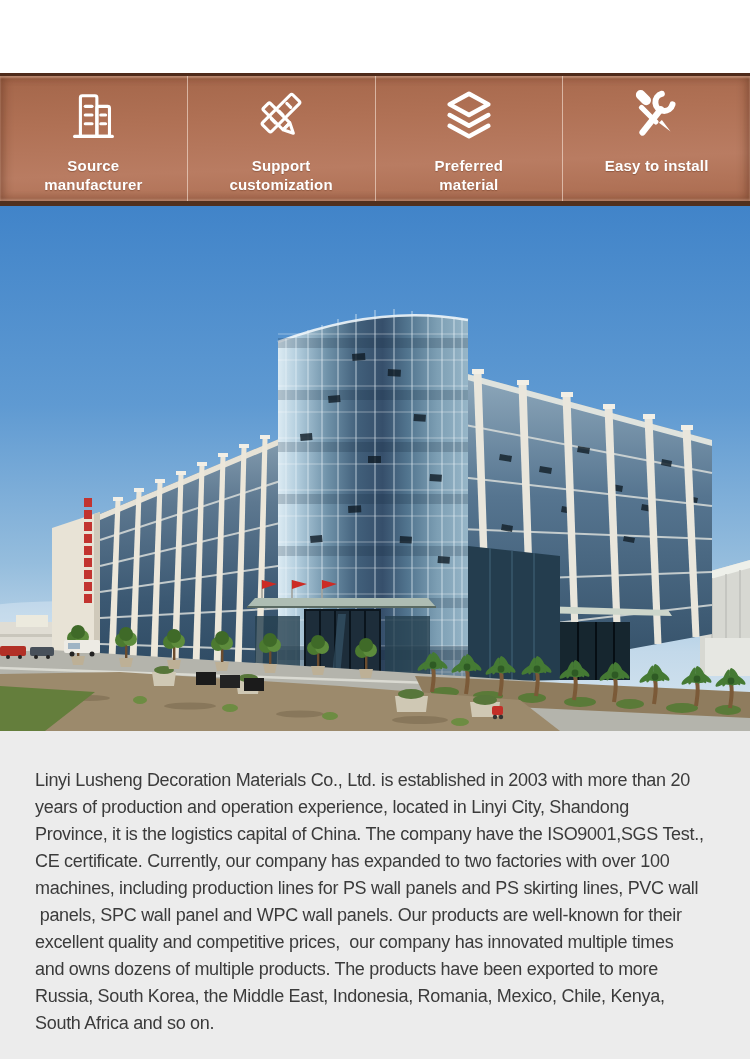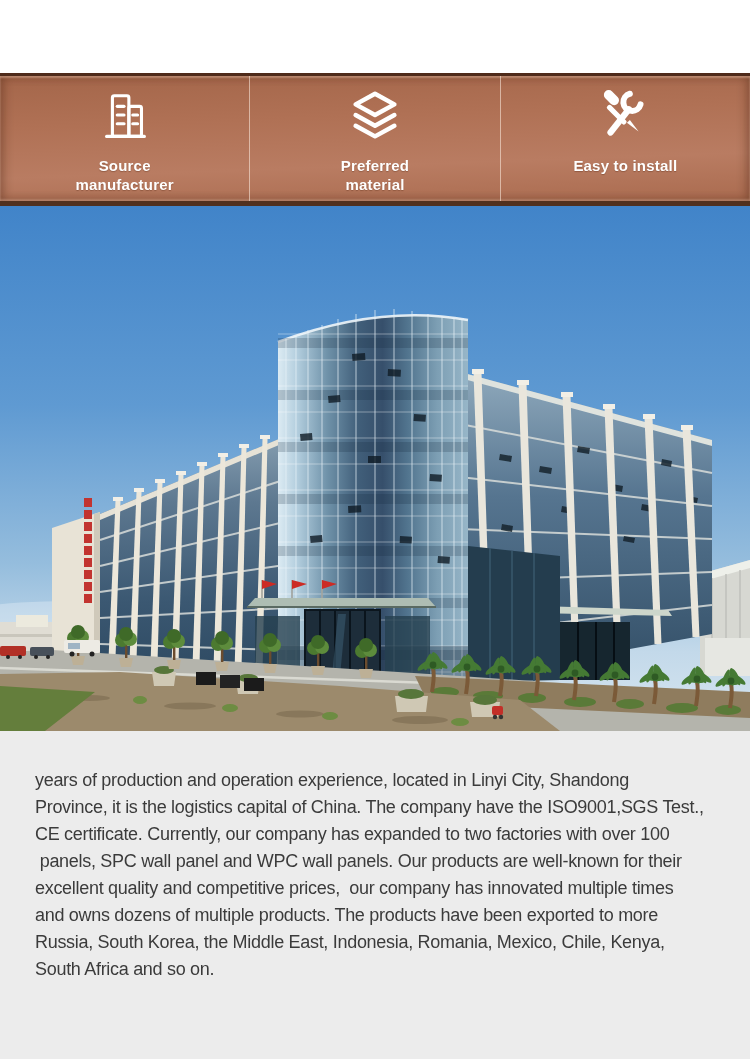--- a/index.html
+++ b/index.html
@@ -88,20 +88,40 @@
           <line x1="40" y1="39" x2="45" y2="39"></line>
           <line x1="13" y1="52" x2="52" y2="52"></line>
         </svg>
       </div>
       <div class="flabel">
         <span>Source</span>
         <span>manufacturer</span>
       </div>
     </div>
 
+    <div class="feature">
+      <div class="icon-box">
+        <svg width="62" height="62" viewBox="0 0 64 64" fill="none" stroke="#ffffff" stroke-width="3.2" stroke-linecap="round" stroke-linejoin="round">
+
+          <rect x="25.5" y="6" width="13" height="44" rx="2" transform="rotate(45 32 28)"></rect>
+          <line x1="22" y1="34" x2="26" y2="38" transform="rotate(0)"></line>
+          <line x1="30" y1="26" x2="34" y2="30"></line>
+          <line x1="38" y1="18" x2="42" y2="22"></line>
+
+          <g transform="rotate(-45 32 36)">
+            <rect x="27" y="14" width="10" height="30" rx="1.5"></rect>
+            <path d="M27 44 L32 54 L37 44 Z"></path>
+          </g>
+        </svg>
+      </div>
+      <div class="flabel">
+        <span>Support</span>
+        <span>customization</span>
+      </div>
+    </div>
 
     <div class="feature">
       <div class="icon-box">
         <svg width="62" height="62" viewBox="0 0 64 64" fill="none" stroke="#ffffff" stroke-width="4.6" stroke-linecap="round" stroke-linejoin="round">
           <path d="M32 8 L52 19 L32 30 L12 19 Z"></path>
           <path d="M12 30 L32 41 L52 30"></path>
           <path d="M12 41 L32 52 L52 41"></path>
         </svg>
       </div>
       <div class="flabel">
@@ -484,23 +504,25 @@
 
       <g>
         <rect x="492" y="500" width="11" height="9" rx="2" fill="#c32f28"></rect>
         <circle cx="495" cy="511" r="2.2" fill="#333333"></circle>
         <circle cx="501" cy="511" r="2.2" fill="#333333"></circle>
       </g>
     </svg>
   </div>
 
   <div class="about">
+    <div class="about-line">Linyi Lusheng Decoration Materials Co., Ltd. is established in 2003 with more than 20</div>
     <div class="about-line">years of production and operation experience, located in Linyi City, Shandong</div>
     <div class="about-line">Province, it is the logistics capital of China. The company have the ISO9001,SGS Test.,</div>
     <div class="about-line">CE certificate. Currently, our company has expanded to two factories with over 100</div>
+    <div class="about-line">machines, including production lines for PS wall panels and PS skirting lines, PVC wall</div>
     <div class="about-line"> panels, SPC wall panel and WPC wall panels. Our products are well-known for their</div>
     <div class="about-line">excellent quality and competitive prices,  our company has innovated multiple times</div>
     <div class="about-line">and owns dozens of multiple products. The products have been exported to more</div>
     <div class="about-line">Russia, South Korea, the Middle East, Indonesia, Romania, Mexico, Chile, Kenya,</div>
     <div class="about-line">South Africa and so on.</div>
   </div>
 
   <div class="bottom-strip"></div>
 
 </div>

